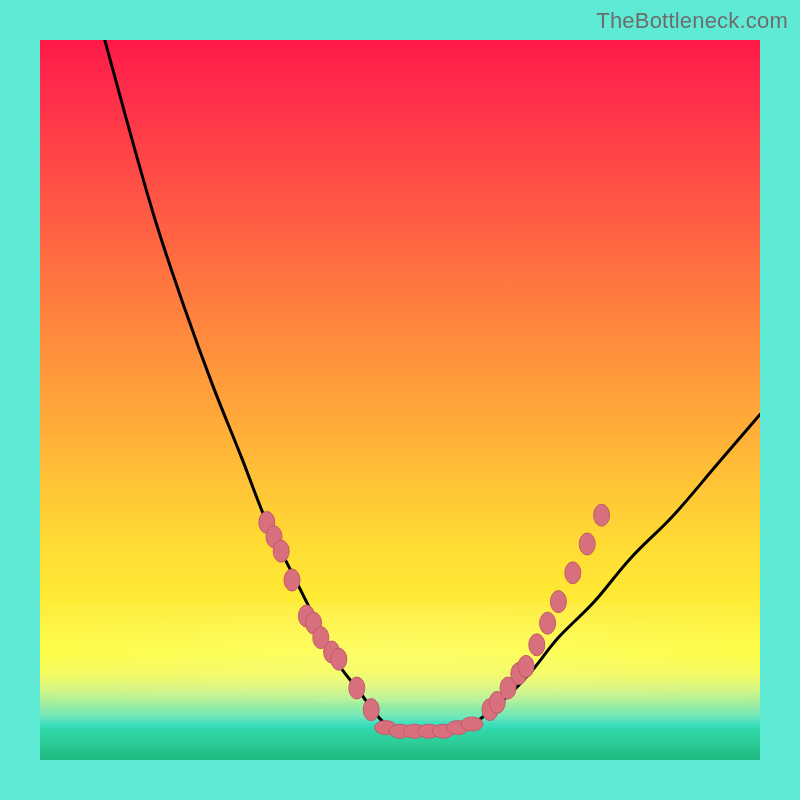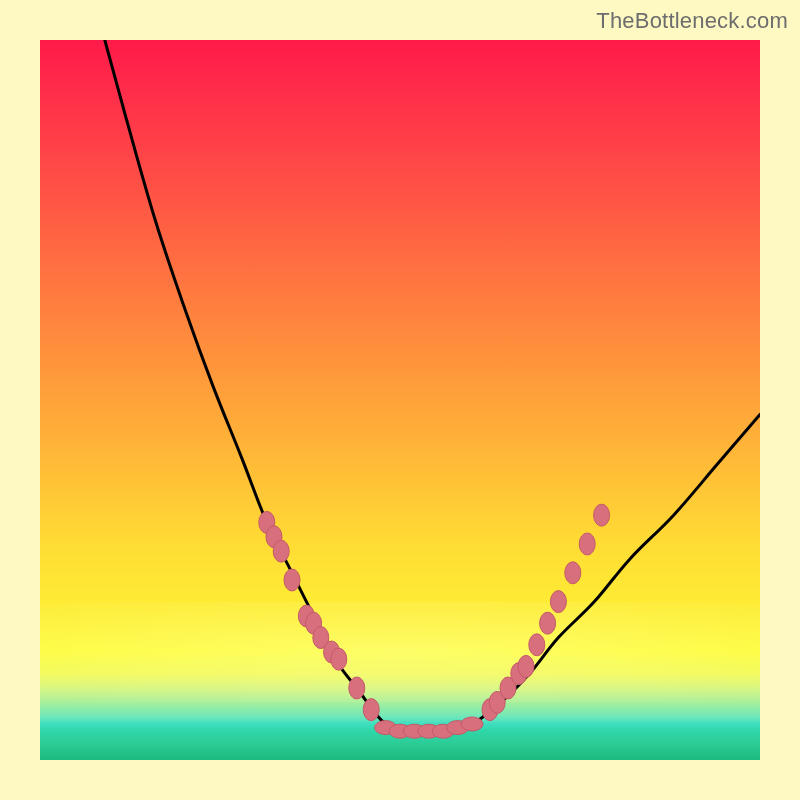--- a/index.html
+++ b/index.html
@@ -7,21 +7,21 @@
     padding: 0;
     width: 800px;
     height: 800px;
     background: #000;
     overflow: hidden;
   }
   .stage {
     position: relative;
     width: 800px;
     height: 800px;
-    background: #fef9c3;
+    background: #5eead4;
   }
   .plot-area {
     position: absolute;
     left: 40px;
     top: 40px;
     width: 720px;
     height: 720px;
     overflow: hidden;
   }
   .gradient-bg {

